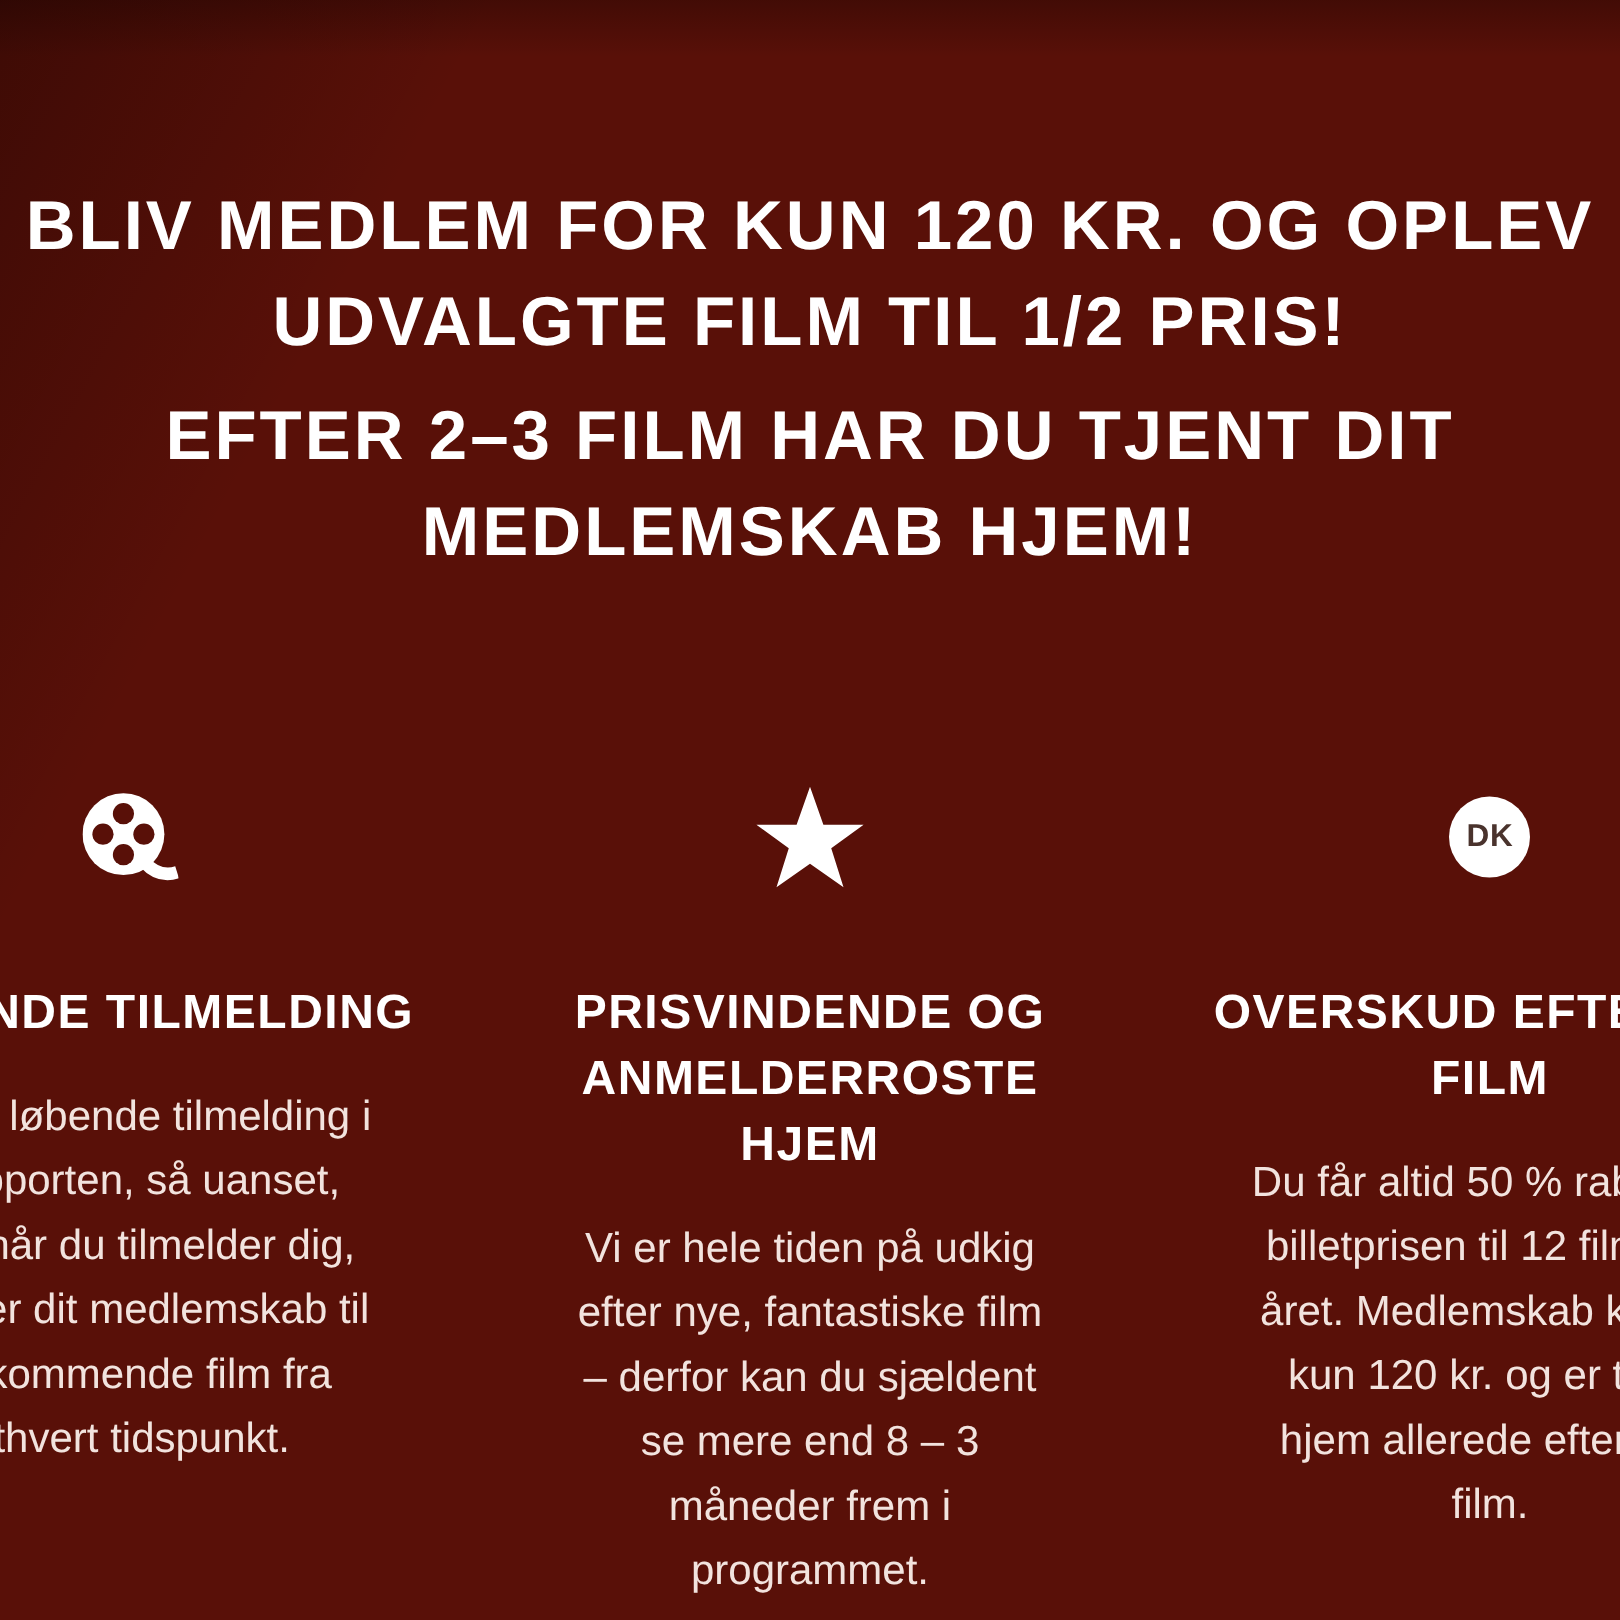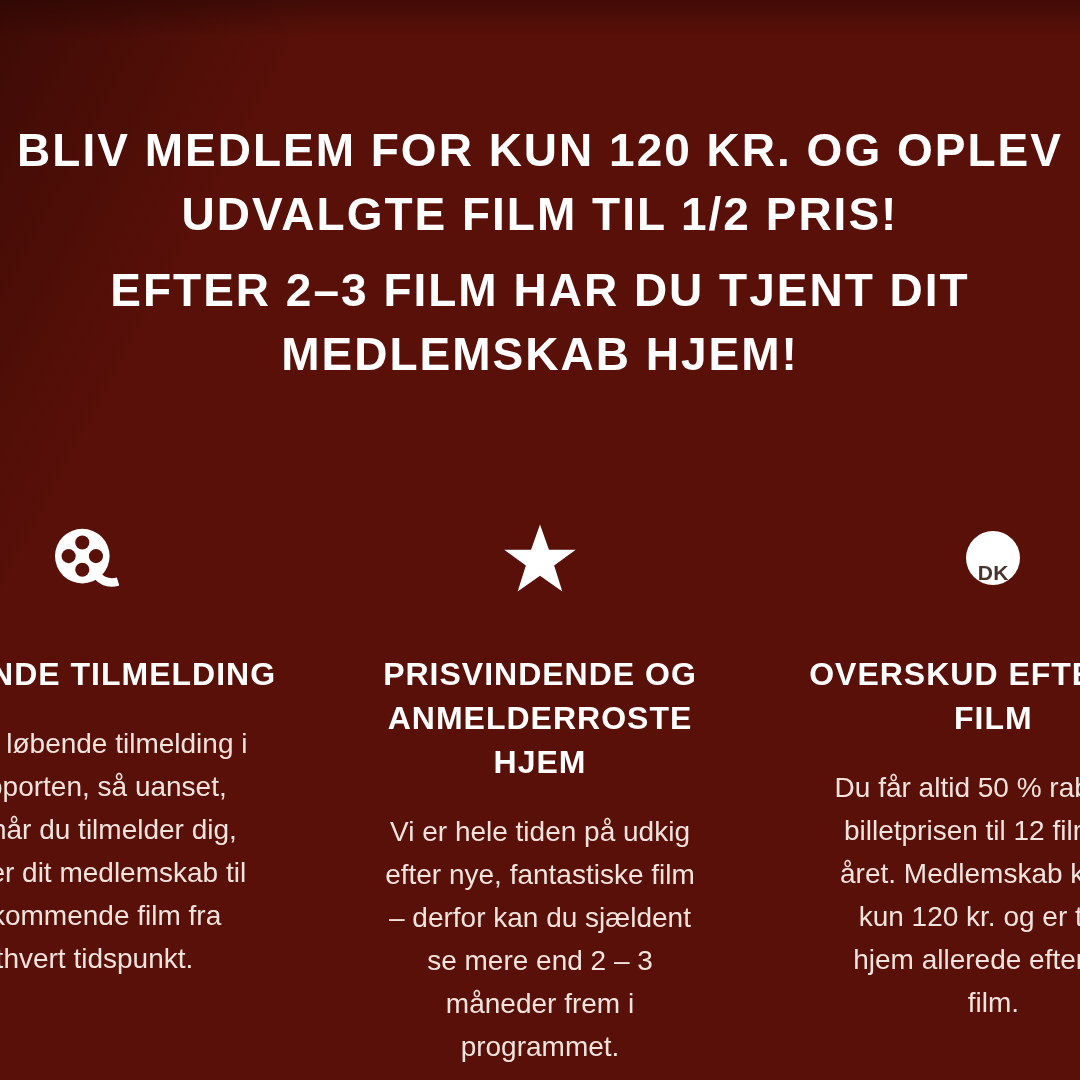--- a/index.html
+++ b/index.html
@@ -40,21 +40,21 @@
   }
   .feature-body{
     margin:26px 0 0 0;
     font-size:28px;line-height:43px;
     color:var(--body-color,#f2e3de);
     white-space:pre-line;
   }
   .badge{
     width:54px;height:54px;border-radius:50%;
     background:var(--icon-color,#ffffff);
-    display:flex;align-items:flex-end;justify-content:center;
+    display:flex;align-items:center;justify-content:center;
     font-weight:bold;font-size:21px;letter-spacing:.5px;
     color:var(--badge-text-color,#4a332d);
   }
 </style>
 </head>
 <body>
 
 <div class="stage">
   <div class="inner">
 
@@ -91,21 +91,21 @@
           <svg width="76" height="70" viewBox="0 0 100 94" aria-hidden="true">
             <polygon points="50,2 62,36 98,36 69,57 80,92 50,71 20,92 31,57 2,36 38,36" fill="#ffffff"></polygon>
           </svg>
         </div>
         <div class="feature-title">PRISVINDENDE OG
 ANMELDERROSTE
 HJEM</div>
         <p class="feature-body">Vi er hele tiden på udkig
 efter nye, fantastiske film
 – derfor kan du sjældent
-se mere end 2 – 3
+se mere end 8 – 3
 måneder frem i
 programmet.</p>
       </div>
 
       <div class="col">
         <div class="icon-wrap">
           <div class="badge">
             <span>DK</span>
           </div>
         </div>

